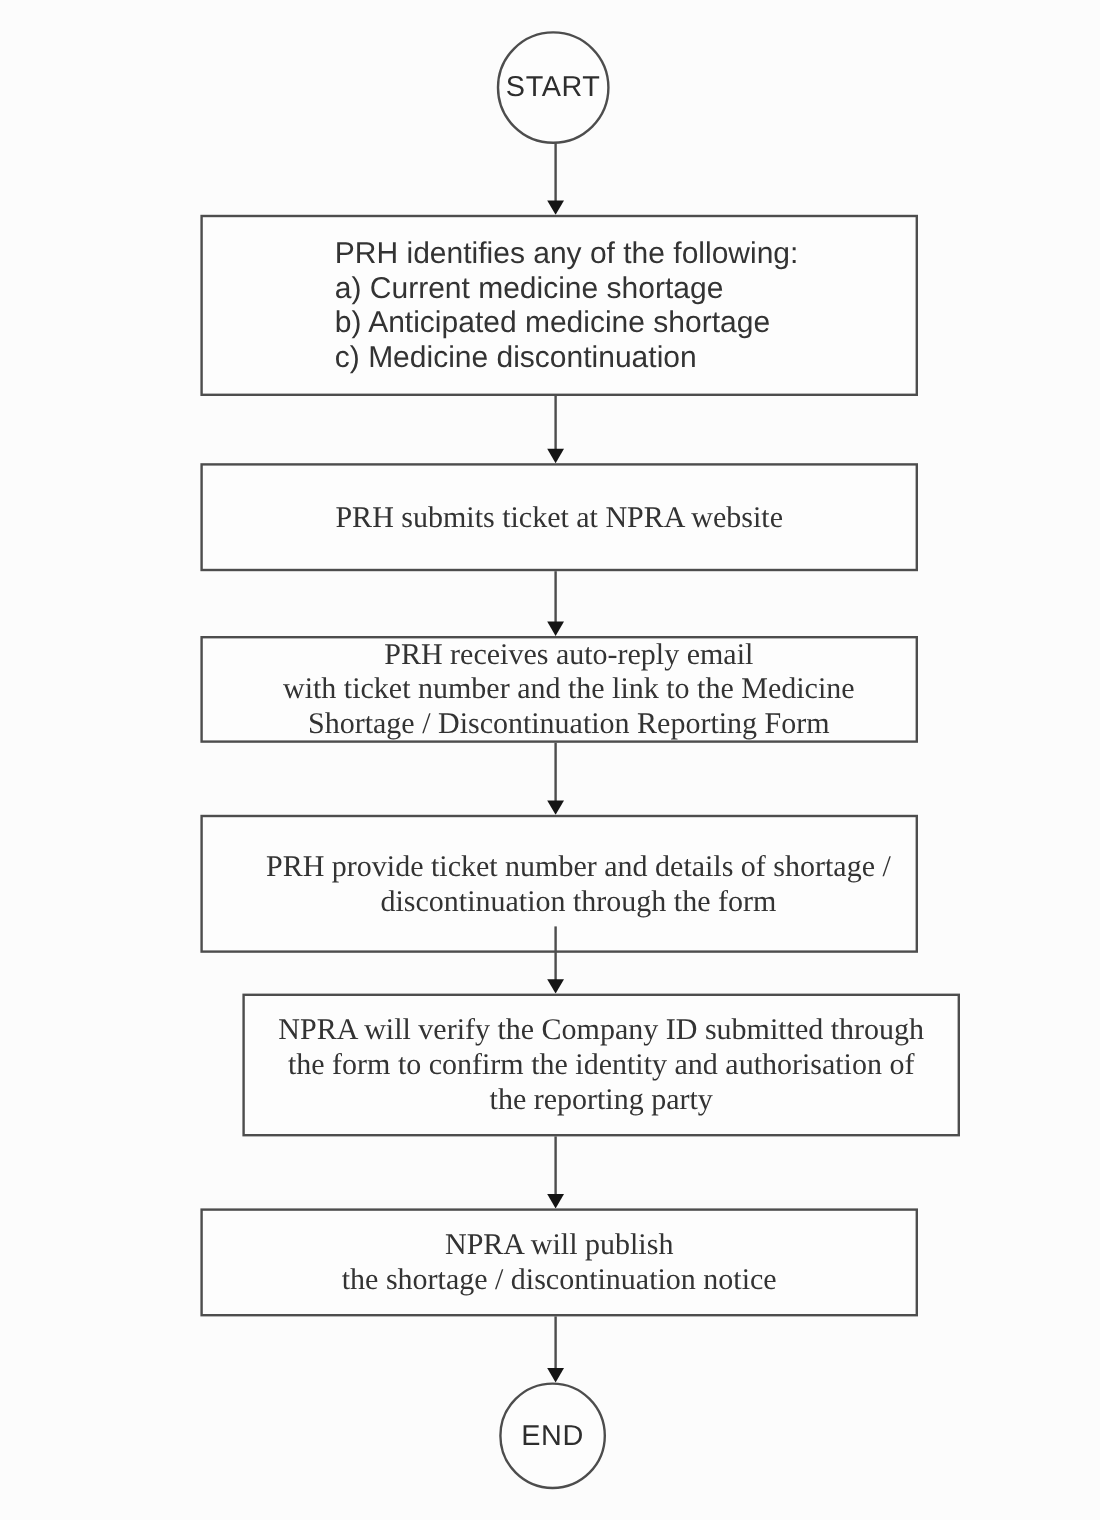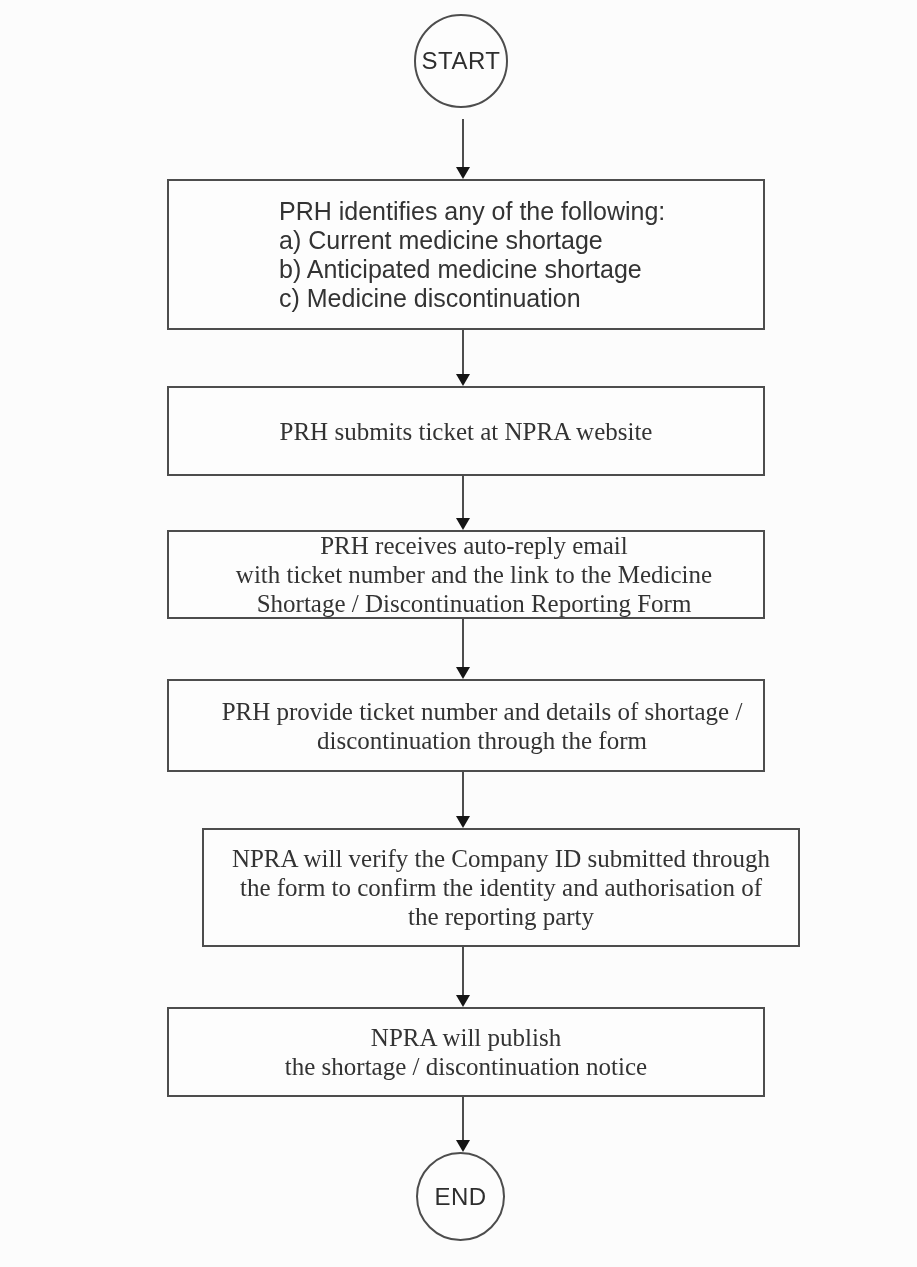--- a/index.html
+++ b/index.html
@@ -22,21 +22,21 @@
     border-radius: 50%;
     background: #fdfdfd;
     display: flex;
     align-items: center;
     justify-content: center;
     font-size: 24px;
     letter-spacing: 0.5px;
     color: #2e2e2e;
     box-sizing: border-box;
   }
-  .node-start { left: 414px; top: 14px;  width: 94px; height: 94px; }
+  .node-start { left: 414px; top: 26px;  width: 94px; height: 94px; }
   .node-end   { left: 416px; top: 1152px; width: 89px; height: 89px; }
 
   .process {
     position: absolute;
     left: 167px;
     width: 598px;
     border: 2px solid #4d4d4d;
     background: #fdfdfd;
     box-sizing: border-box;
     display: flex;
@@ -45,21 +45,21 @@
     font-size: 25px;
     line-height: 29px;
     color: #333333;
   }
   .process.centered { text-align: center; align-items: center; font-family: Liberation Serif, serif; }
   .process.listy    { text-align: left; padding-left: 110px; }
 
   .box-1 { top: 179px;  height: 151px; }
   .box-2 { top: 386px;  height: 90px;  }
   .box-3 { top: 530px;  height: 89px; padding-left: 16px;  }
-  .box-4 { top: 679px;  height: 93px; padding-left: 32px;  }
+  .box-4 { top: 679px;  height: 115px; padding-left: 32px;  }
   .box-5 { top: 828px;  height: 119px; margin-left: 35px; }
   .box-6 { top: 1007px; height: 90px;  }
 
   .arrow {
     position: absolute;
     left: 456px;
     width: 14px;
   }
   .arrow .shaft {
     position: absolute;

